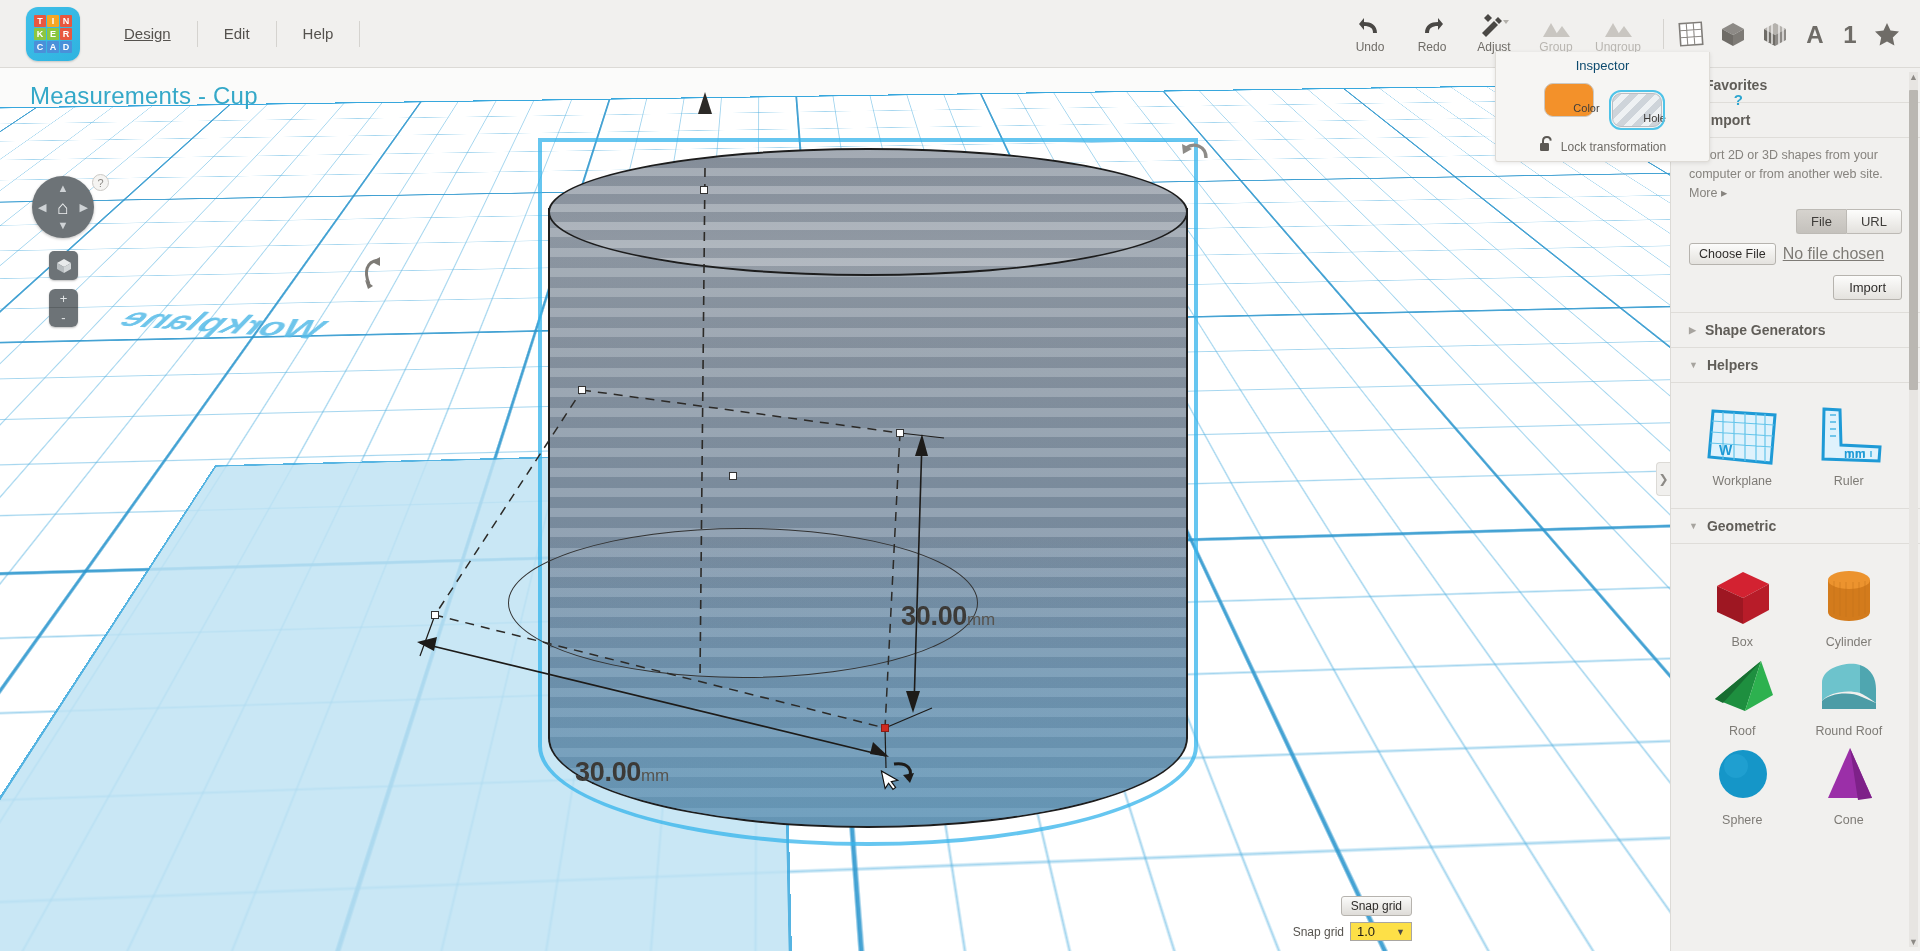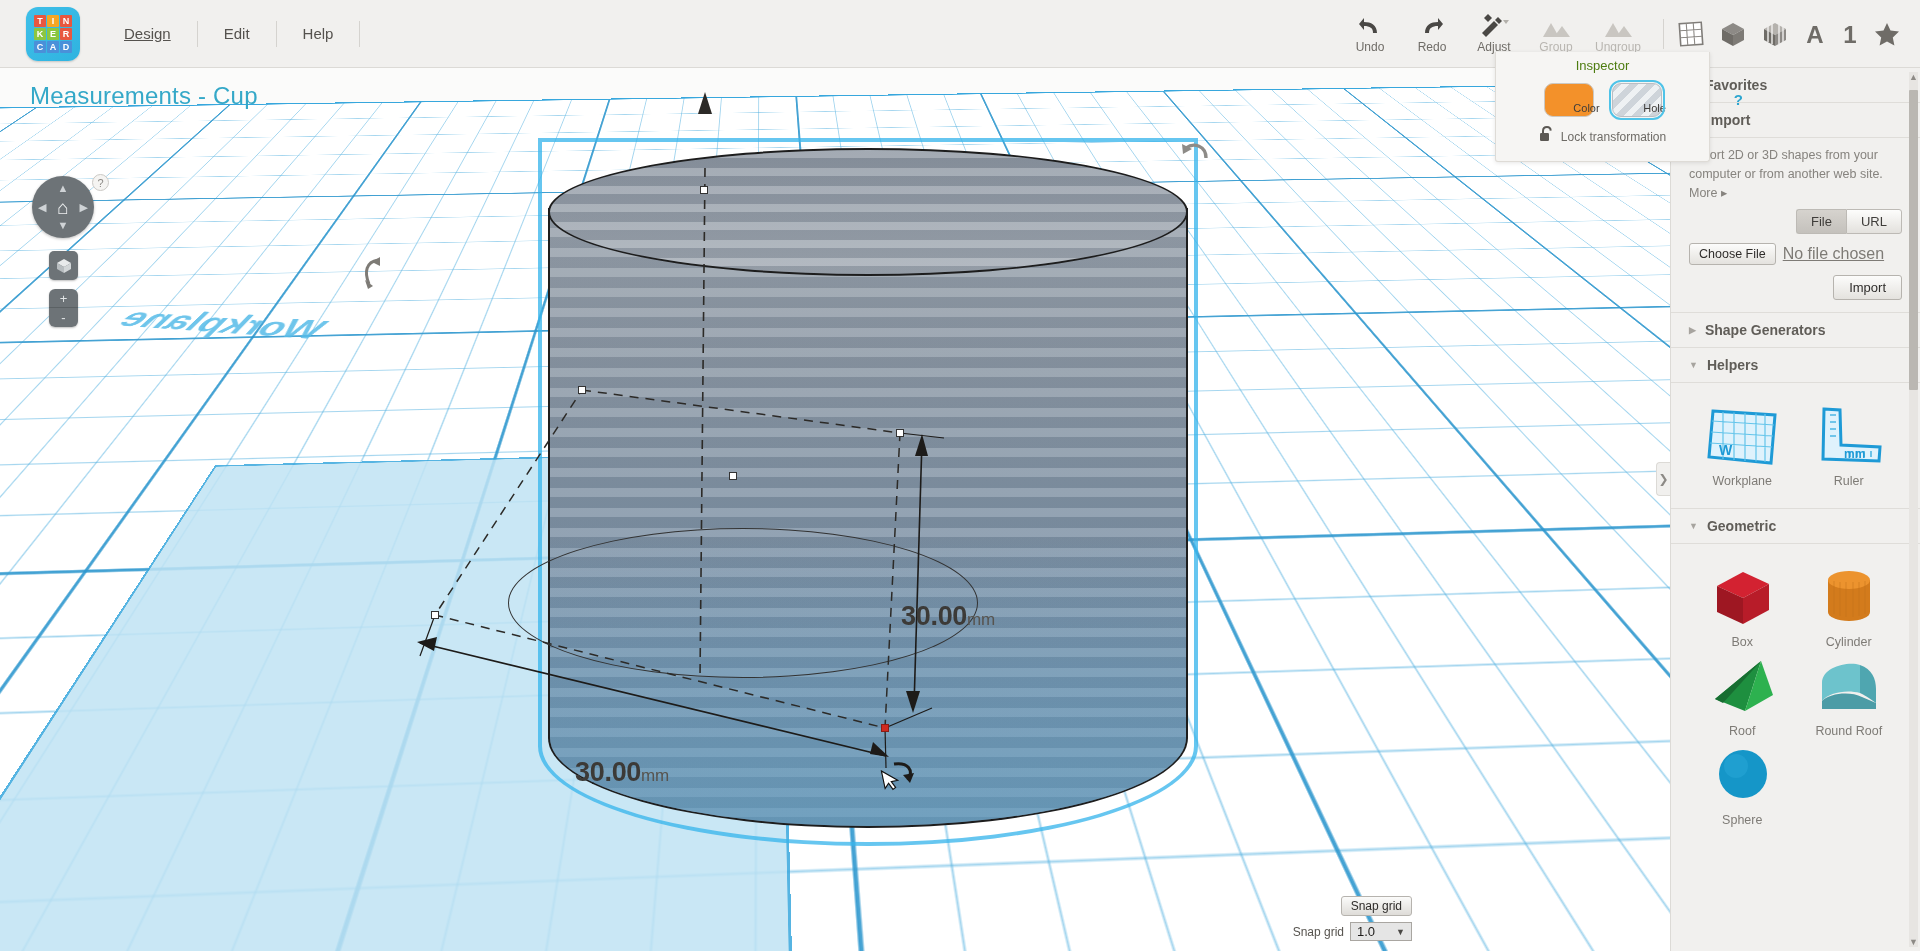--- a/index.html
+++ b/index.html
@@ -201,30 +201,30 @@
     font-size:19px; color:#111; transform:rotate(-12deg);
   }
 
   
   .inspector {
     position:absolute; right:210px; top:52px; width:215px; height:110px;
     background:#f6f5f3; border:1px solid #dedbd6; border-top:none;
     box-shadow:0 1px 4px rgba(0,0,0,.10); z-index:20;
     border-radius:0 0 3px 3px;
   }
-  .insp-title { text-align:center; font-size:13px; color:#4d7c0f; padding-top:6px; }
+  .insp-title { text-align:center; font-size:13px; color:#0c4a6e; padding-top:6px; }
   .insp-row { display:flex; justify-content:center; gap:18px; margin-top:10px; position:relative; }
   .swatch {
     width:50px; height:34px; border:1px solid #cbc8c3; border-radius:9px;
     position:relative; display:flex; align-items:flex-end; justify-content:center;padding-left:36px;
   }
   .swatch.color { background:#f3912a; }
   .swatch.hole {
     background:repeating-linear-gradient(135deg,#ced4da 0 6px,#eef1f3 6px 12px);
-    outline:2px solid #4fc3e8; outline-offset:1px; border-color:#b9bec4;
+    outline:2px solid #4fc3e8; outline-offset:1px; border-color:#b9bec4;margin-top:10px;
   }
   .swatch .slabel {
     font-size:11px; color:#3f3d3a; background:rgba(255,255,255,.0);
     margin-bottom:2px;
   }
   .insp-help { position:absolute; right:-34px; top:8px; color:#2da5cf; font-size:15px; font-weight:bold; }
   .lock-row { display:flex; align-items:center; justify-content:center; gap:7px; margin-top:9px; }
   .lock-row .ltext { font-size:12px; color:#6e6b66; }
 
   
@@ -279,21 +279,21 @@
   
   .gridctl { position:absolute; right:258px; bottom:10px; z-index:12; text-align:right; }
   .editgrid {
     display:inline-block; border:1px solid #b6b3ae; border-radius:3px;
     background:linear-gradient(#fbfbfa,#dedcd8); font-size:12px; color:#2f2d2b;
     padding:2px 9px; margin-bottom:6px;
   }
   .snaprow { display:flex; align-items:center; gap:6px; justify-content:flex-end; }
   .snaprow .slab { font-size:12px; color:#57544f; }
   .select {
-    border:1px solid #a9a6a1; background:#e5e5e5; font-size:13px; color:#1d1b19;
+    border:1px solid #a9a6a1; background:#fde047; font-size:13px; color:#1d1b19;
     padding:1px 6px; width:62px; display:flex; justify-content:space-between; align-items:center;
   }
   .select .caret { font-size:9px; color:#4a4845; }
 </style>
 </head>
 <body>
 
 <div class="app">
 
   <div class="topbar">
@@ -681,20 +681,29 @@
           <div class="thumb">
             <svg width="86" height="66" viewBox="0 0 86 66">
               <circle cx="44" cy="32" r="24" fill="#1596c8"></circle>
               <circle cx="37" cy="24" r="12" fill="#2aa8d8" opacity=".5"></circle>
             </svg>
           </div>
           <span class="clabel">Sphere</span>
         </div>
 
 
+        <div class="cell">
+          <div class="thumb">
+            <svg width="86" height="66" viewBox="0 0 86 66">
+              <path d="M44 6 L22 56 L66 56 Z" fill="#9b2fa8"></path>
+              <path d="M44 6 L66 56 L52 58 Z" fill="#7e2189"></path>
+            </svg>
+          </div>
+          <span class="clabel">Cone</span>
+        </div>
       </div>
     </div>
 
     <div class="scrollbar">
       <div class="sb-track"></div>
       <div class="sb-arrow" style="top:0;">▲</div>
       <div class="sb-thumb"></div>
       <div class="sb-arrow" style="bottom:0;">▼</div>
     </div>
   </div>

